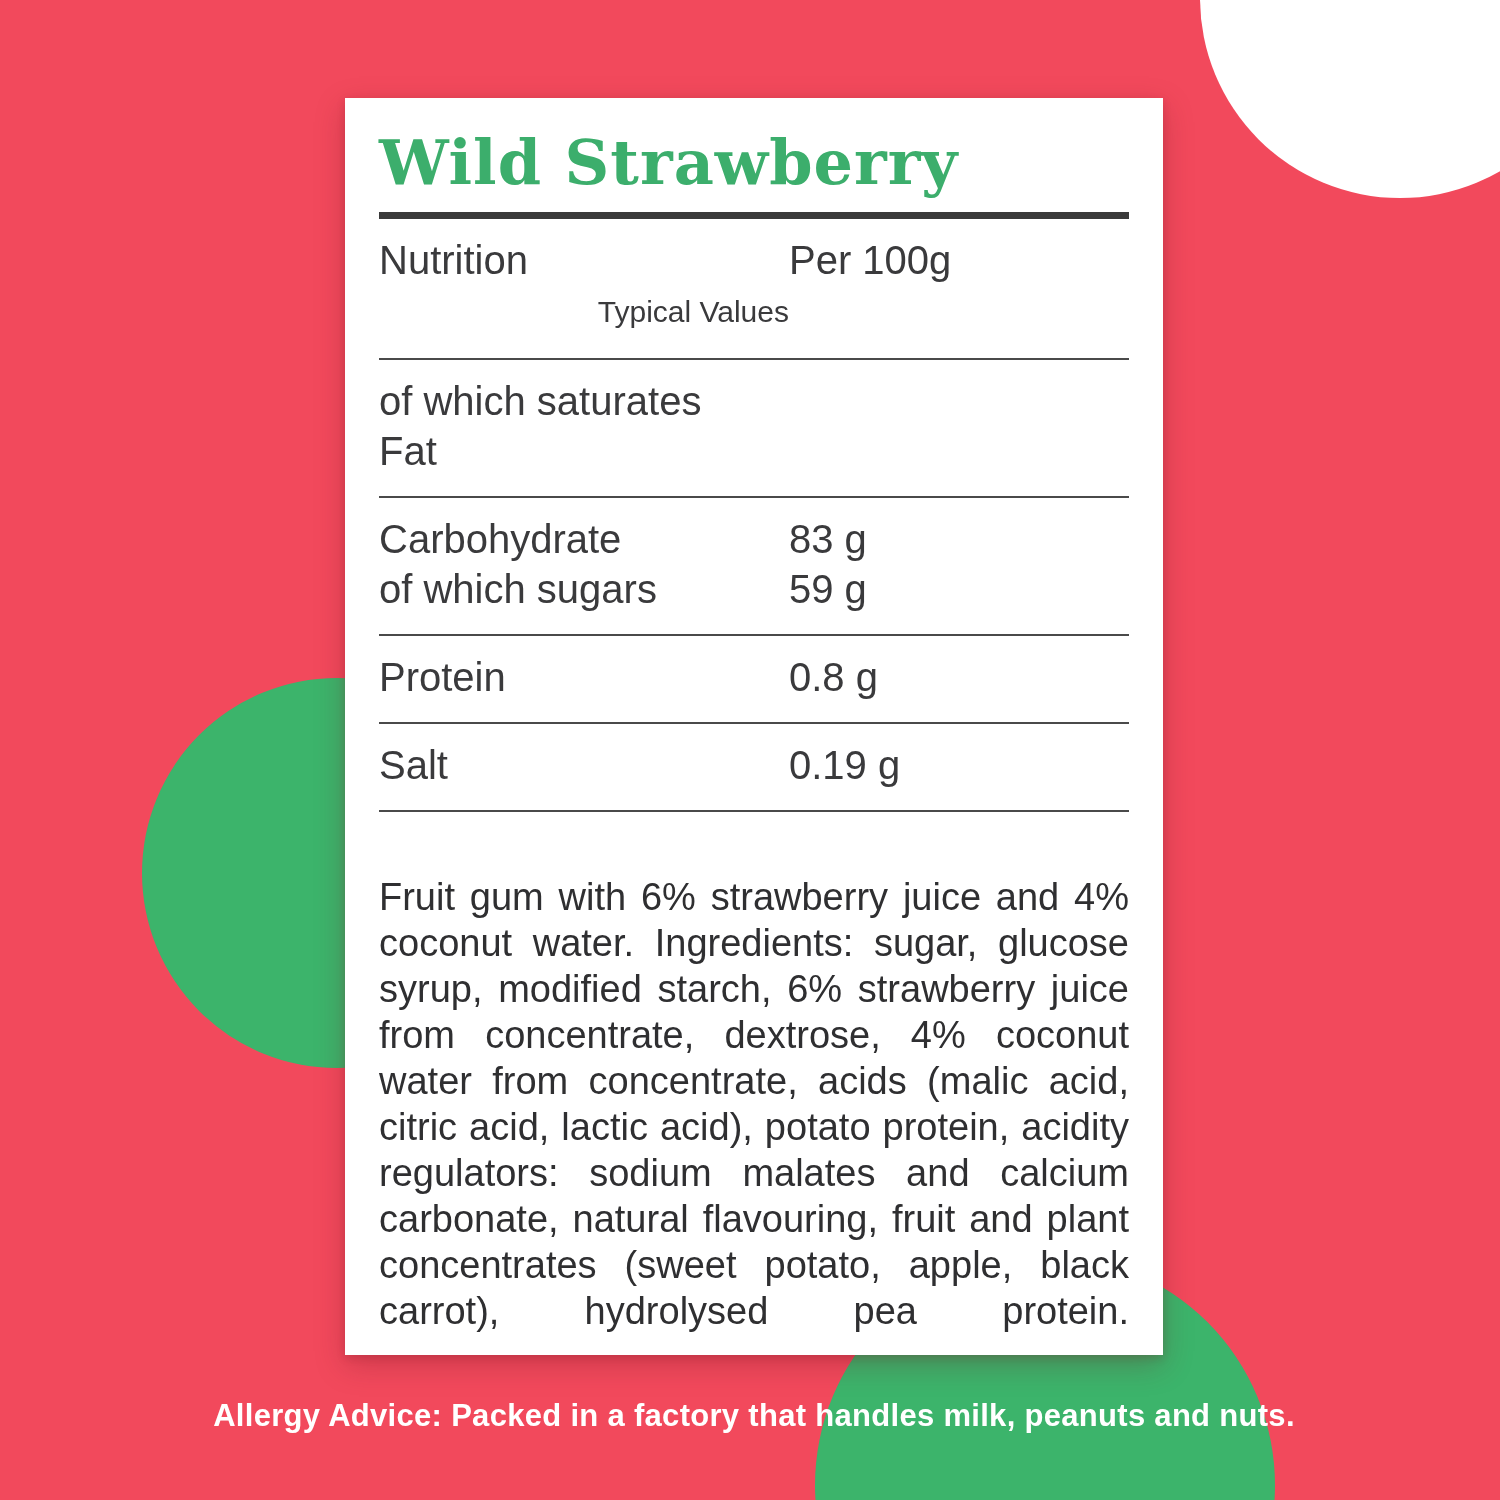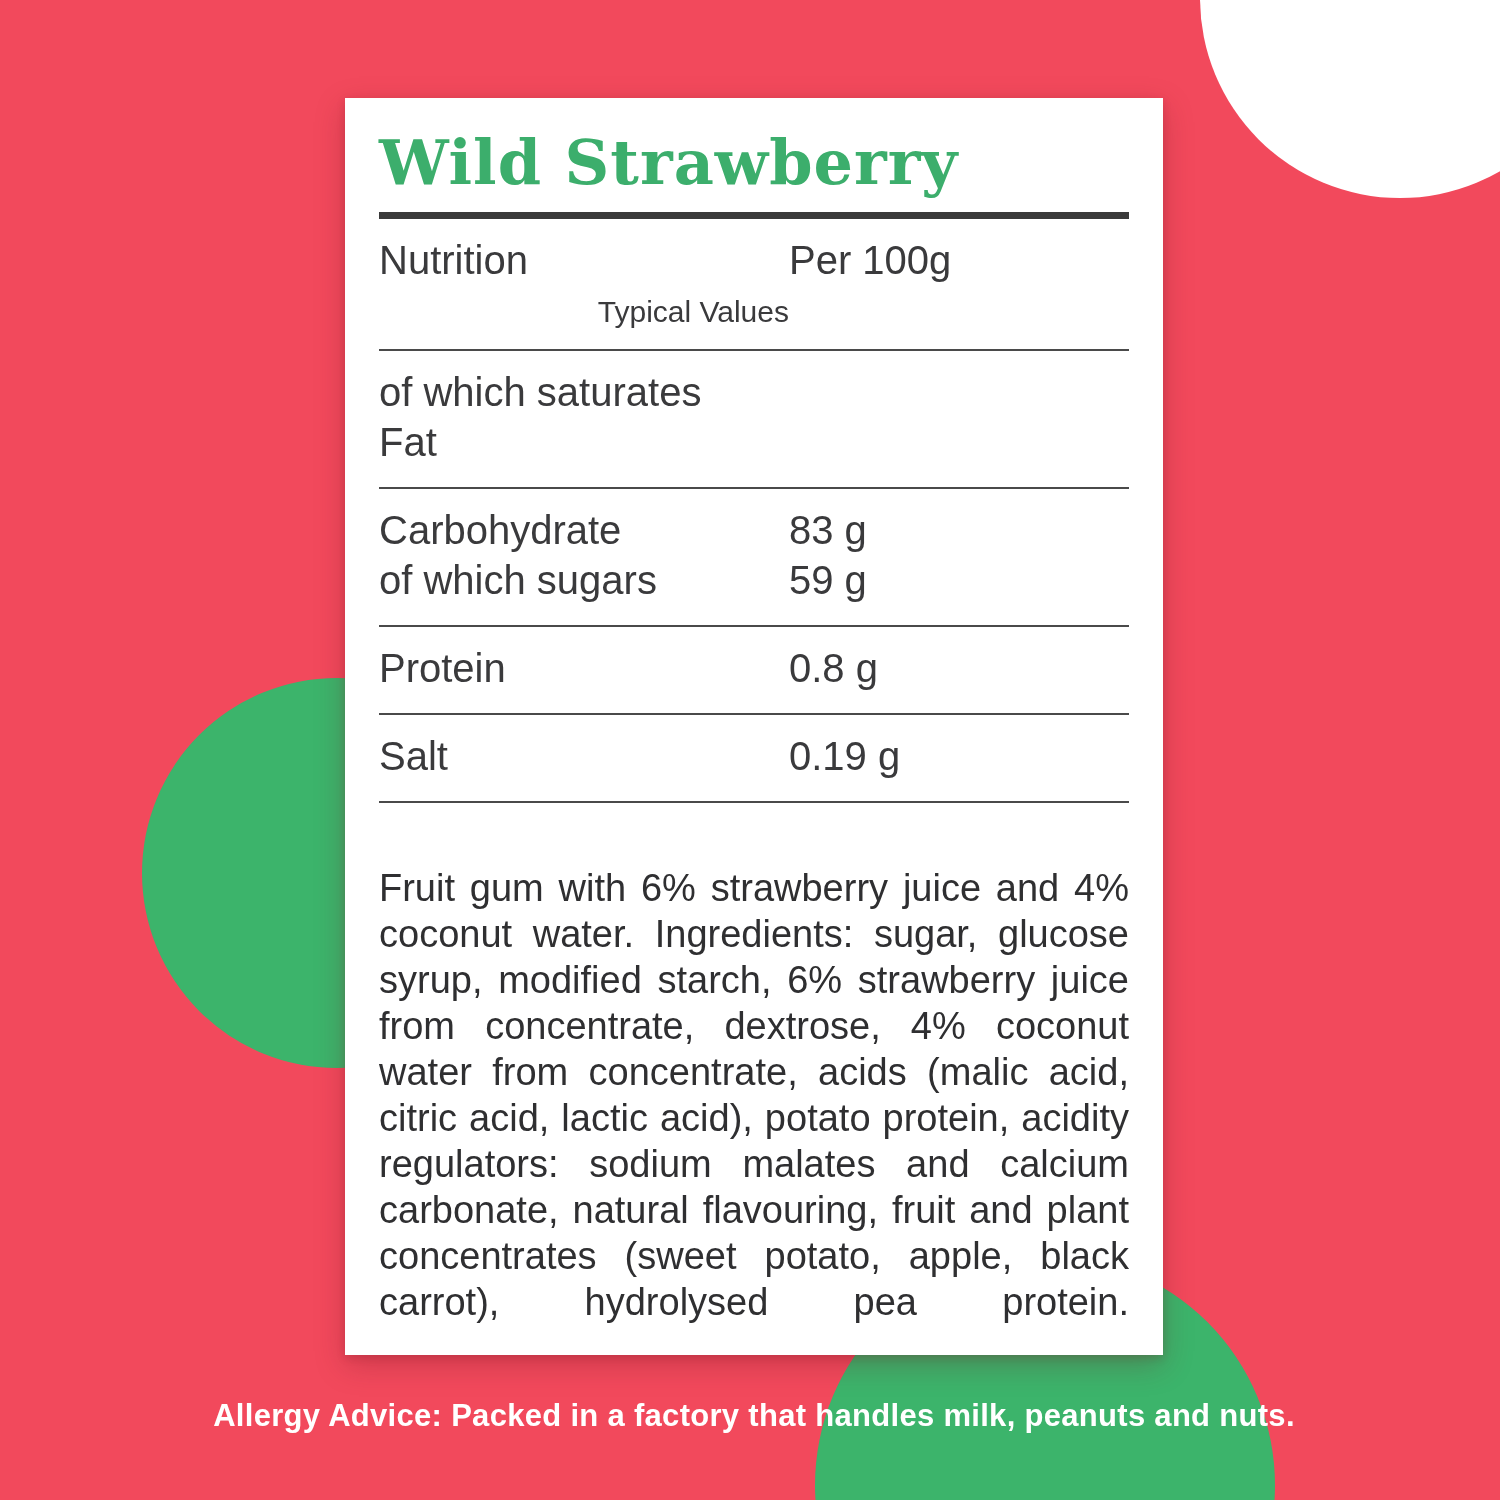--- a/index.html
+++ b/index.html
@@ -36,21 +36,21 @@
   }
   .rule-thick { height: 7px; background: #3A3A3A; }
   .nrow {
     display: flex;
     align-items: flex-start;
     border-bottom: 2px solid #4A4A4A;
     padding: 16px 0 20px 0;
     font-size: 40px;
     line-height: 50px;
   }
-  .nrow.header-row { padding: 16px 0 20px 0; }
+  .nrow.header-row { padding: 16px 0 29px 0; }
   .nlabel { width: 410px; flex: none; }
   .nvalue { flex: 1; }
   .sublabel {
     font-size: 30px;
     line-height: 34px;
     margin-top: 10px;
     text-align: right;
   }
   .ingredients {
     margin-top: 62px;

